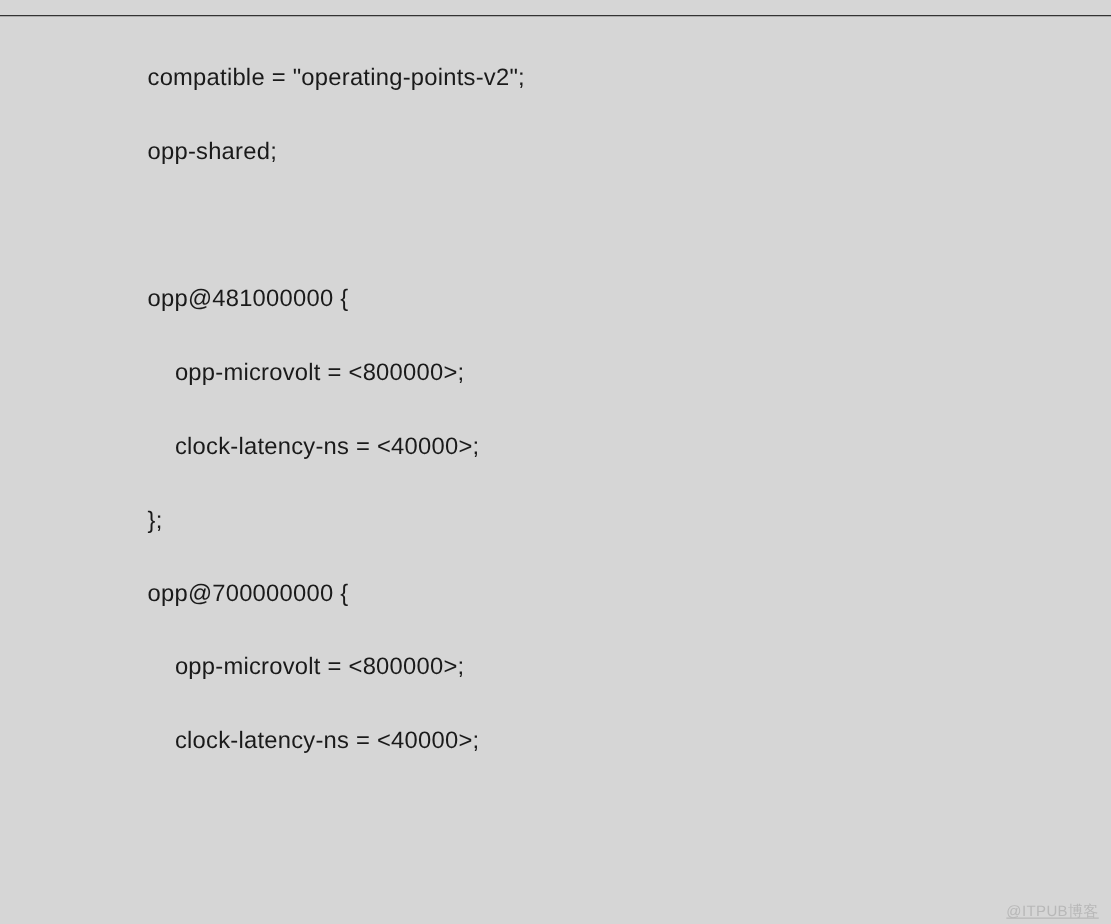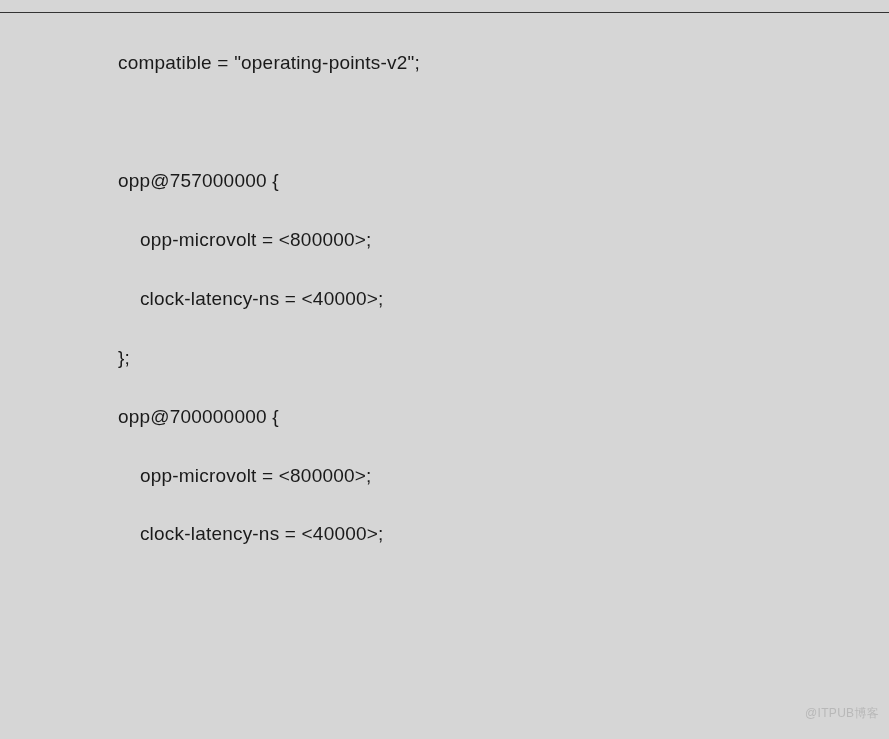--- a/index.html
+++ b/index.html
@@ -21,37 +21,39 @@
     }
     .code-block {
       border-top: 1px solid #333;
       padding-top: 6px;
       white-space: pre;
       font-family: "Segoe UI", Verdana, Tahoma, sans-serif;
       letter-spacing: 0.2px;
     }
     .watermark {
       position: absolute;
-      bottom: 16px;
+      bottom: 0;
       right: 10px;
       font-size: 12px;
       color: #b8b8b8;
       letter-spacing: 0.3px;
+      text-decoration: underline;
     }
     .line {
       padding-left: 118px;
     }
   </style>
 </head>
 <body>
 
 <div class="code-block">
 <div class="line">compatible = "operating-points-v2";</div>
+<div class="line">opp-shared;</div>
 <div class="line">&nbsp;</div>
-<div class="line">opp@757000000 {</div>
+<div class="line">opp@481000000 {</div>
 <div class="line">    opp-microvolt = &lt;800000&gt;;</div>
 <div class="line">    clock-latency-ns = &lt;40000&gt;;</div>
 <div class="line">};</div>
 <div class="line">opp@700000000 {</div>
 <div class="line">    opp-microvolt = &lt;800000&gt;;</div>
 <div class="line">    clock-latency-ns = &lt;40000&gt;;</div>
 
 
 
 

